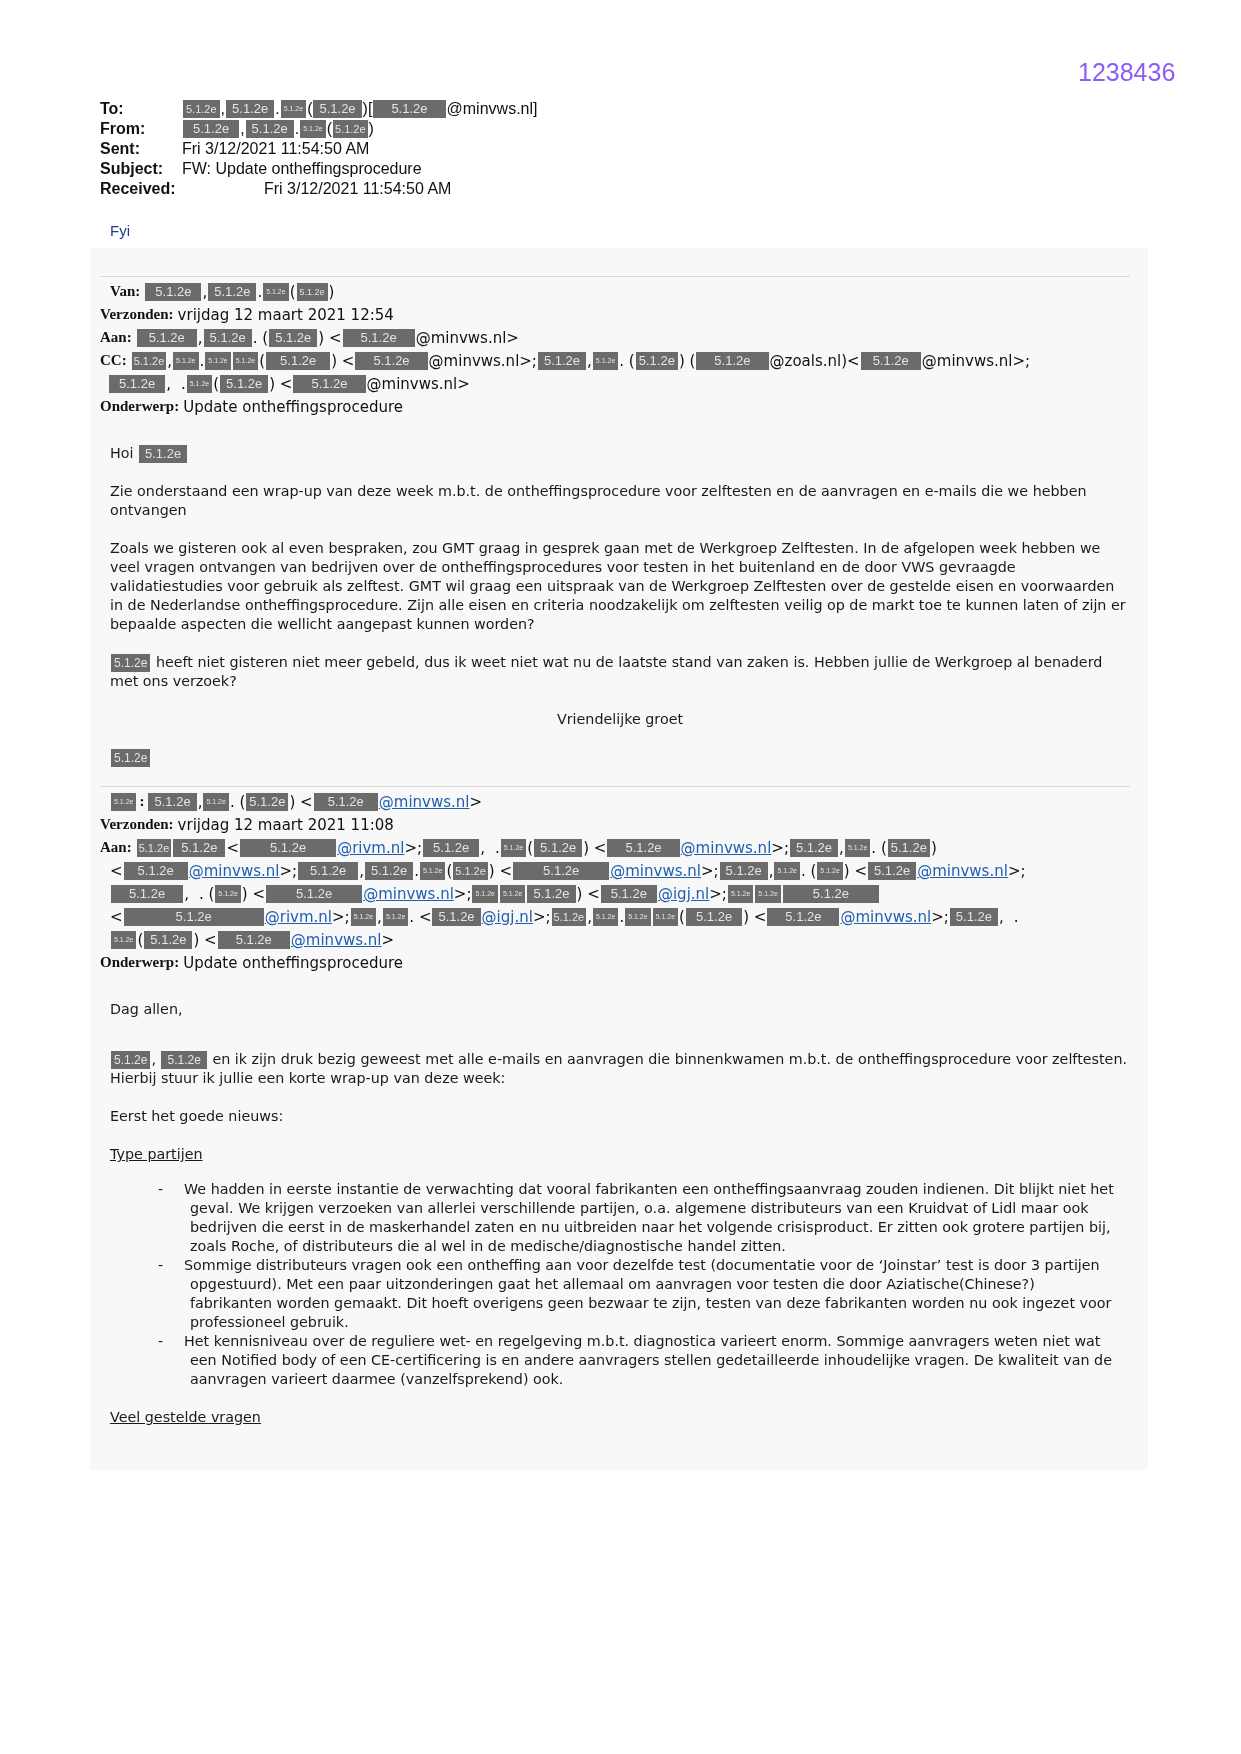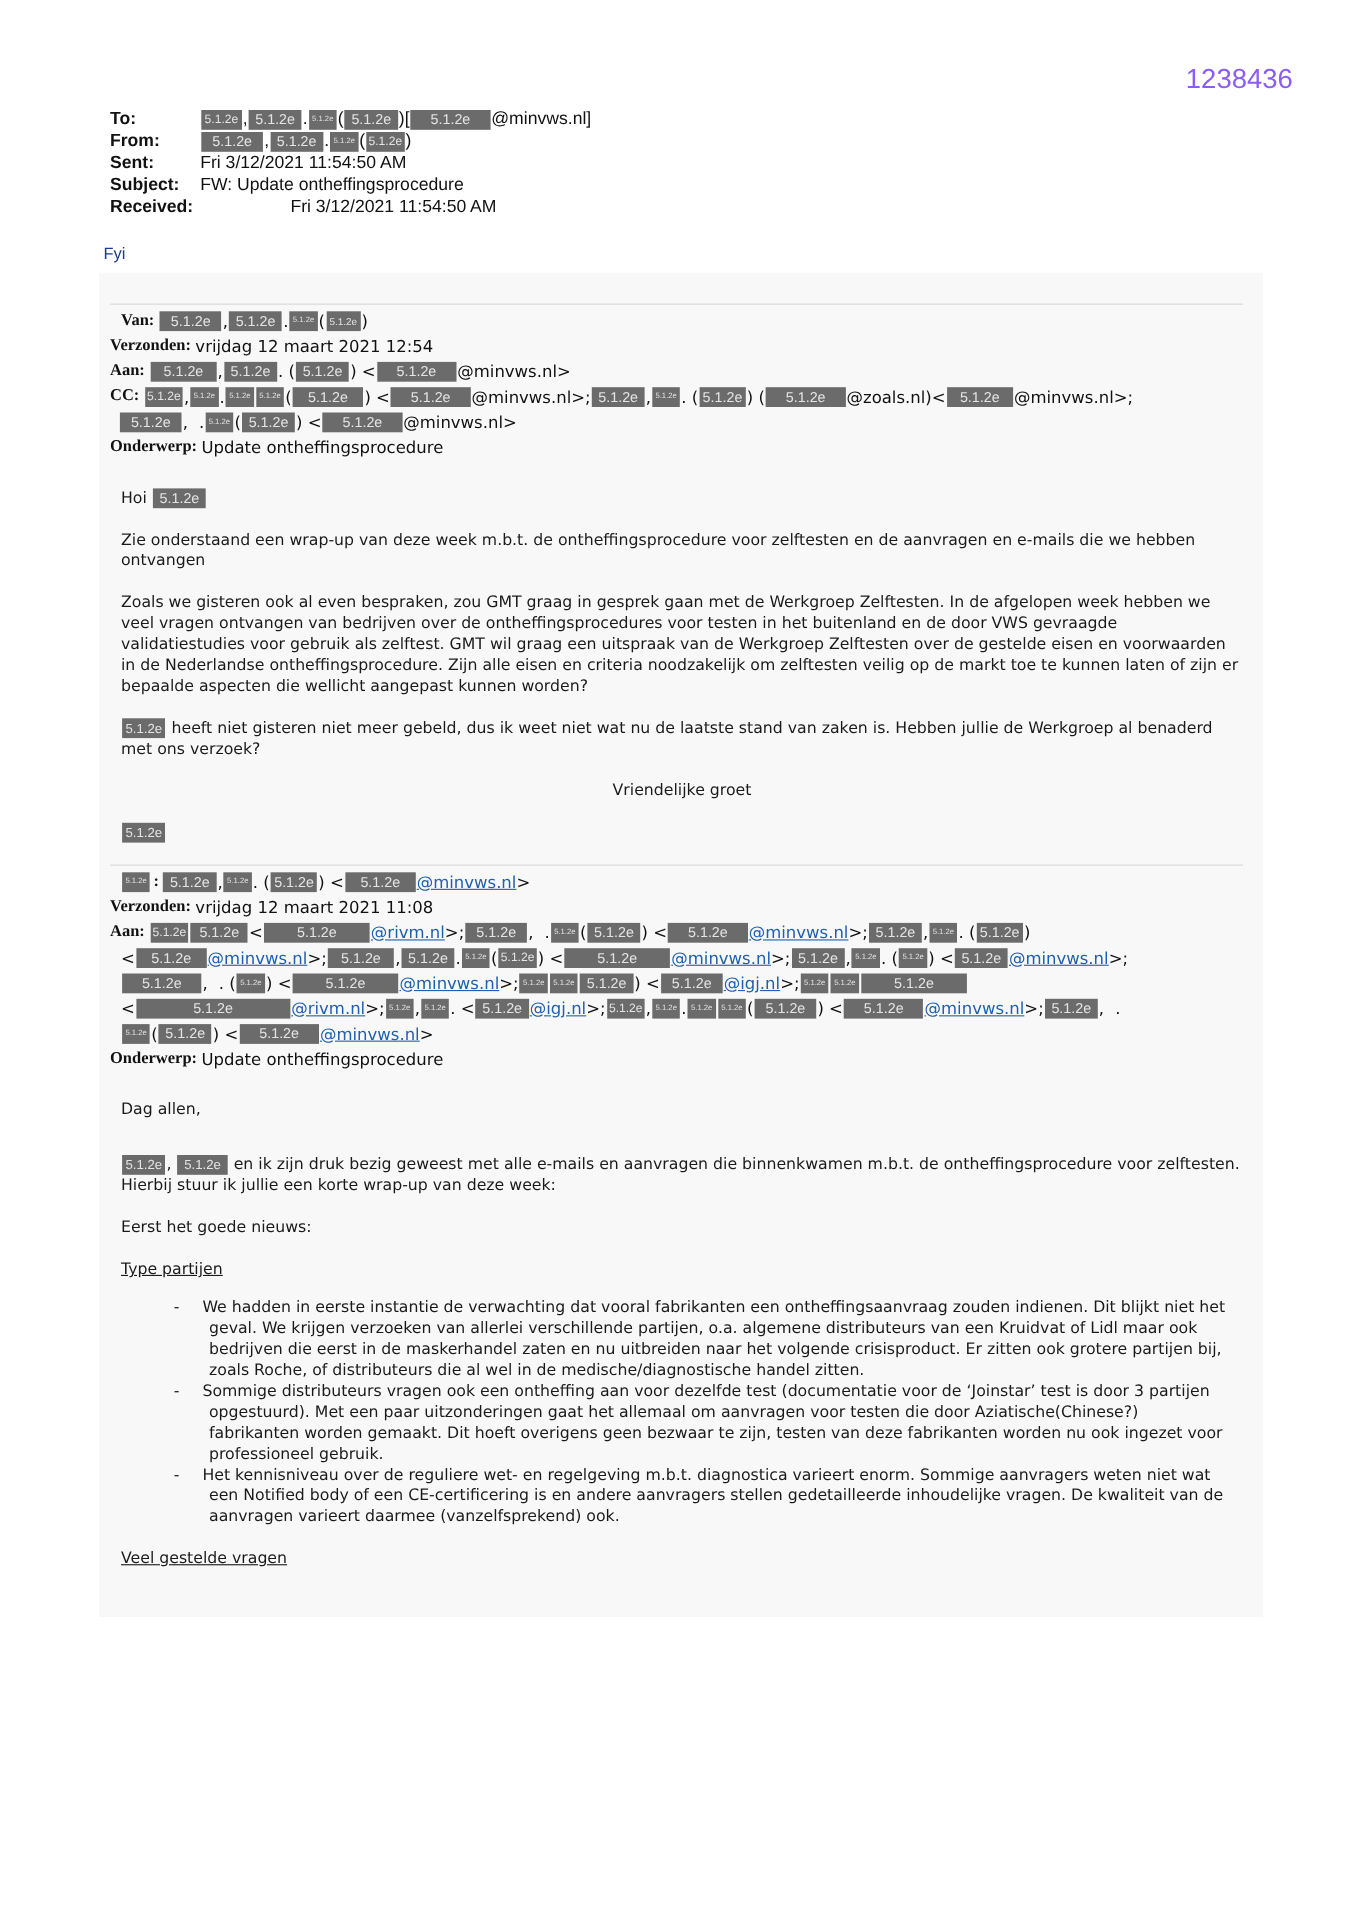--- a/index.html
+++ b/index.html
@@ -5,21 +5,21 @@
   html, body { margin:0; padding:0; background:#ffffff; }
   body { width:1241px; height:1754px; position:relative; overflow:hidden; font-family:"DejaVu Sans", sans-serif; color:#111; }
   .docnum { position:absolute; top:58px; left:1078px; font-family:"Liberation Sans", sans-serif; font-size:25px; color:#8b5cf6; }
   .r { display:inline-block; background:#6b6b6b; color:#e4e4e4; font-family:"Liberation Sans", sans-serif; font-size:13px; line-height:18px; padding:0 6px; vertical-align:middle; margin:0 1px; }
   .r.s { font-size:7px; padding:0 3px; }
   .r.w { padding:0 18px; }
   .r.ww { padding:0 30px; }
   .hdr { position:absolute; left:100px; top:100px; font-family:"Liberation Sans", sans-serif; font-size:16px; }
   .hdr .row { height:20px; display:flex; align-items:flex-start; white-space:nowrap; }
   .hdr .lbl { width:82px; font-weight:bold; }
-  .fyi { position:absolute; left:94px; top:222px; font-family:"Liberation Sans", sans-serif; font-size:15px; color:#1f3a8a; }
+  .fyi { position:absolute; left:110px; top:222px; font-family:"Liberation Sans", sans-serif; font-size:15px; color:#1f3a8a; }
   .shade { position:absolute; left:90px; top:248px; width:1058px; height:1222px; background:#f8f8f8; }
   .sep { position:absolute; left:100px; width:1030px; border-top:1px solid #d8d8d8; }
   .mh { position:absolute; left:100px; font-family:"DejaVu Sans", sans-serif; font-size:15px; }
   .mh .row { height:23px; display:flex; align-items:center; white-space:nowrap; }
   .mh b { font-weight:bold; margin-right:4px;font-family:Liberation Serif, serif; }
   .mh .ind { padding-left:10px; }
   a.lnk { color:#1f5fb0; text-decoration:underline; }
   .body { position:absolute; left:110px; width:1020px; font-family:"DejaVu Sans", sans-serif; font-size:14.3px; line-height:19px; color:#1a1a1a; }
   .body p { margin:0; }
   .u { text-decoration:underline; }

